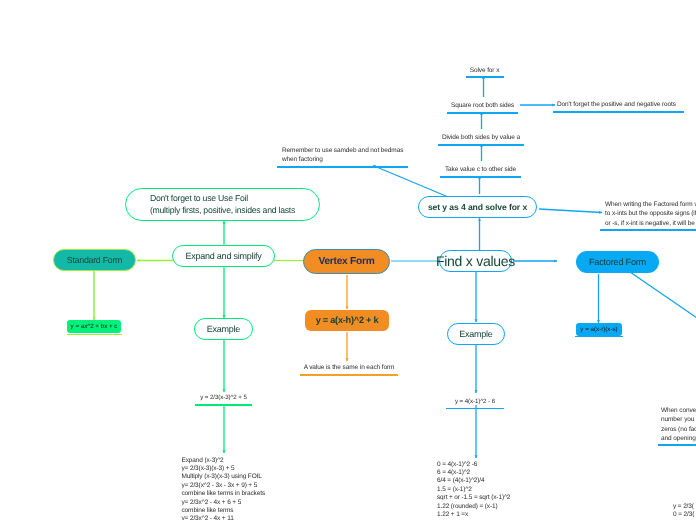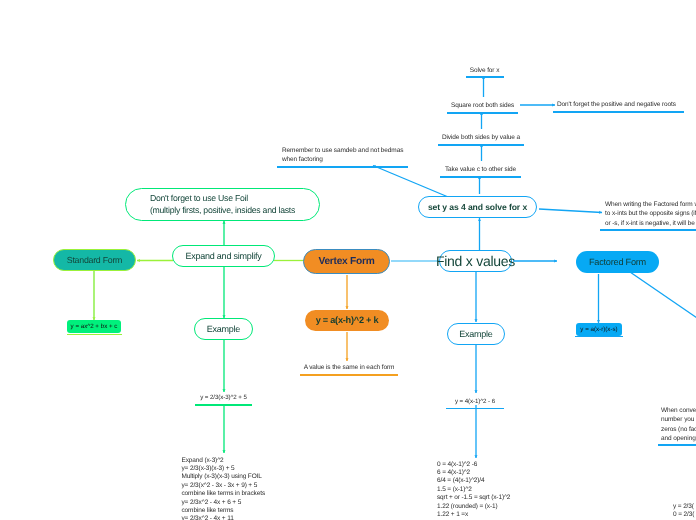--- a/index.html
+++ b/index.html
@@ -33,21 +33,21 @@
   .nd-factored{left:576px;top:251px;width:83px;height:22px;background:#07a9f4;border:none;font-size:9.2px;color:#123d35;}
   .nd-foil{left:125px;top:188px;width:195px;height:33px;background:#fff;border:1.4px solid #00e878;border-radius:17px;
            font-size:8.7px;line-height:11.8px;padding:1.5px 19px 0;justify-content:center;white-space:nowrap;}
   .nd-sety{left:418px;top:196px;width:119px;height:22px;background:#fff;border:1.5px solid #12a5f4;font-size:8.6px;font-weight:700;color:#19493c;letter-spacing:-0.1px;}
   .nd-exg{left:194px;top:318px;width:59px;height:22px;background:#fff;border:1.3px solid #00e878;font-size:9px;}
   .nd-exb{left:447px;top:323px;width:58px;height:22px;background:#fff;border:1.3px solid #12a5f4;font-size:9px;}
 
   .capsule{font-size:6.5px;color:#111;}
   .nd-stdeq{left:67px;top:319.5px;width:54px;height:13.5px;background:#00f07c;border-radius:3px;font-size:6.2px;}
   .nd-stdeq::after{content:"";position:absolute;left:0px;top:14px;width:55px;height:1.8px;background:#9bf13a;}
-  .nd-vertexeq{left:305px;top:309.5px;width:84px;height:21px;background:#f18d23;font-size:9.2px;font-weight:700;color:#143d30;}
+  .nd-vertexeq{left:305px;top:309.5px;width:84px;height:21px;background:#f18d23;font-size:9.2px;font-weight:700;color:#143d30;border-radius:6px;}
   .nd-facteq{left:576px;top:322.5px;width:46px;height:13px;background:#07a9f4;border-radius:3px;font-size:6.2px;}
   .nd-facteq::after{content:"";position:absolute;left:-1.5px;top:13.2px;width:48px;height:1.6px;background:#12a5f4;}
 
   .note{font-size:6.5px;line-height:9.3px;color:#2b2b2b;letter-spacing:-0.1px;}
   .note .txt{white-space:nowrap;position:relative;top:0.6px;}
   .note .u{bottom:0;height:1.8px;}
 
   
   .nt-solve{left:465.5px;top:65.6px;width:38px;height:12.2px;text-align:center;}
   .nt-solve .u{width:38px;background:#12a5f4;}

